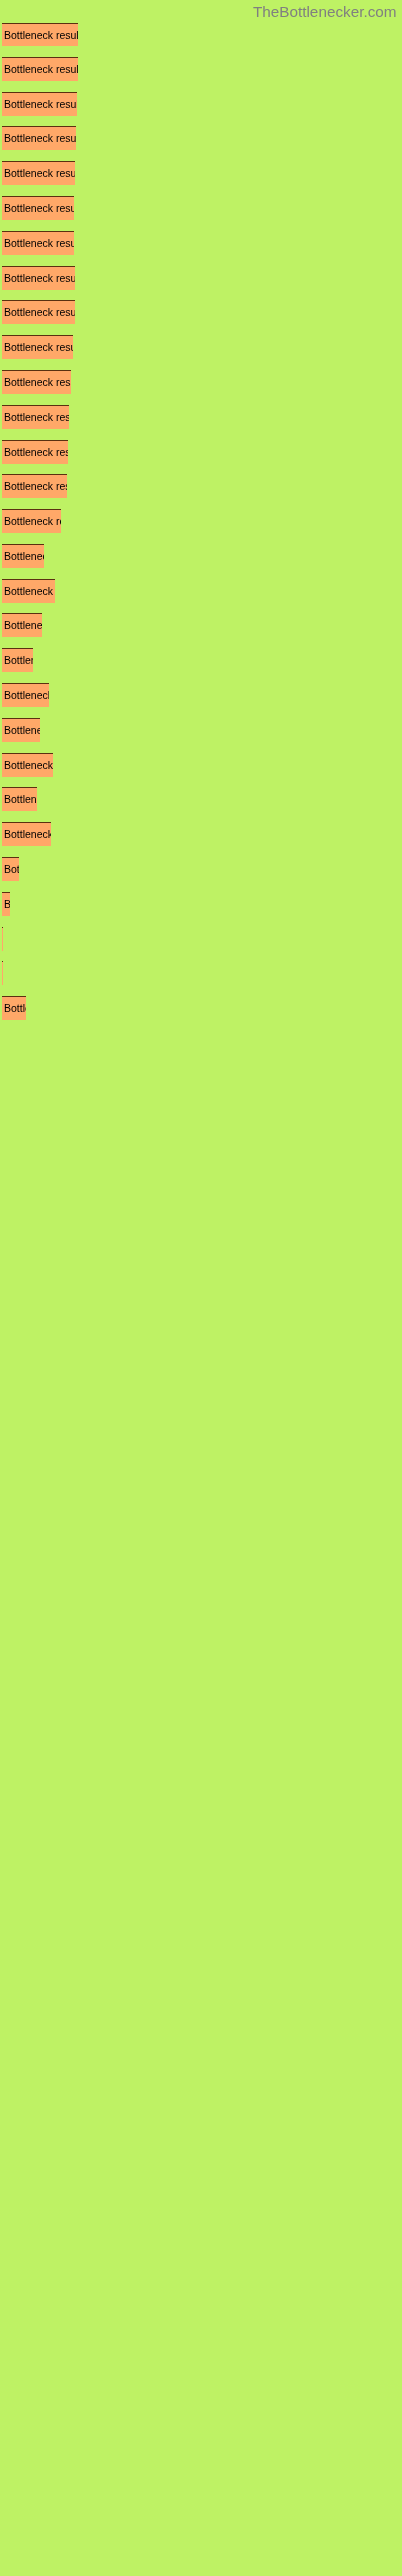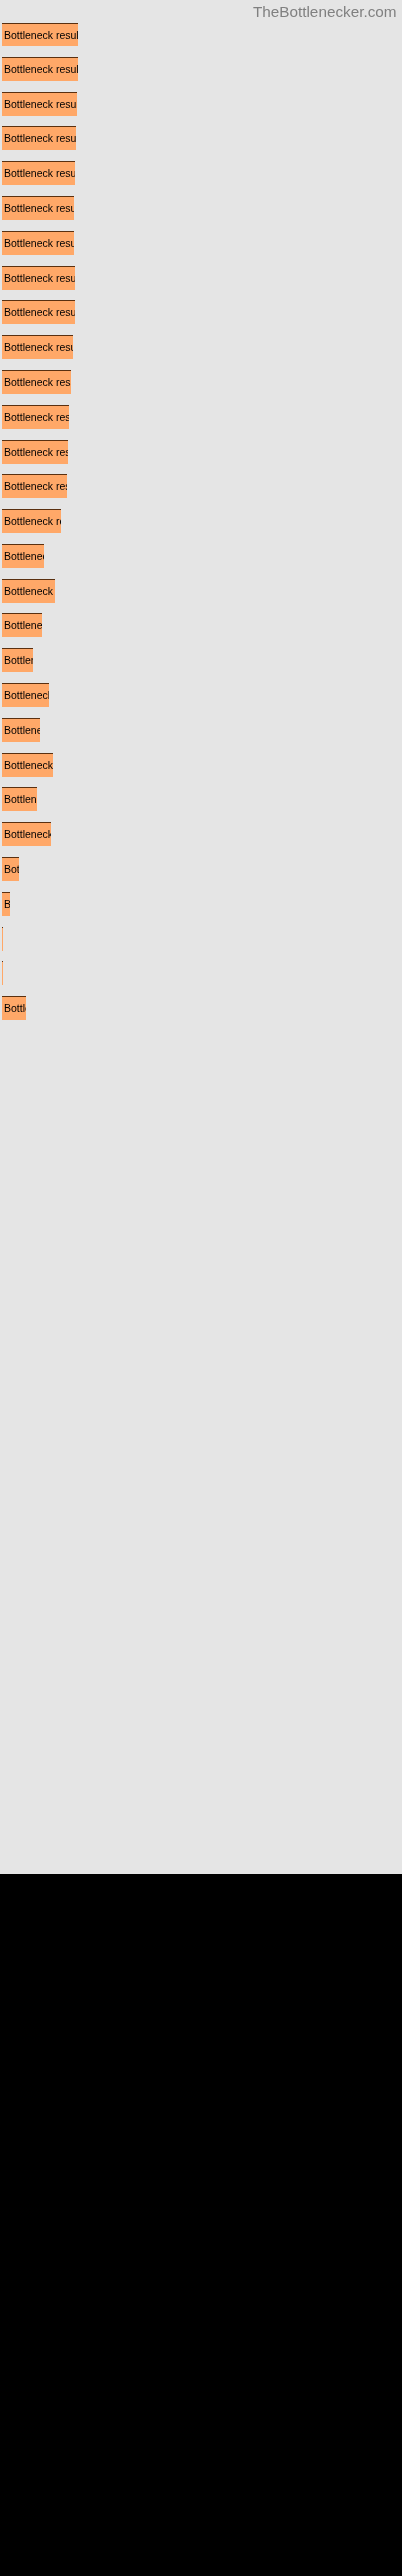--- a/index.html
+++ b/index.html
@@ -13,22 +13,22 @@
     position: relative;
     overflow: hidden;
     font-family: "Liberation Sans", sans-serif;
     -webkit-font-smoothing: antialiased;
   }
   #chart-root {
     position: absolute;
     left: 0;
     top: 0;
     width: 403px;
-    height: 1874px;
-    background: #e5e5e5;
+    height: 2576px;
+    background: #bef264;
   }
   #site-title {
     position: absolute;
     right: 6.4px;
     top: 3.2px;
     font-size: 15.3px;
     color: #808080;
     letter-spacing: 0px;
     white-space: nowrap;
     line-height: 17.7px;

